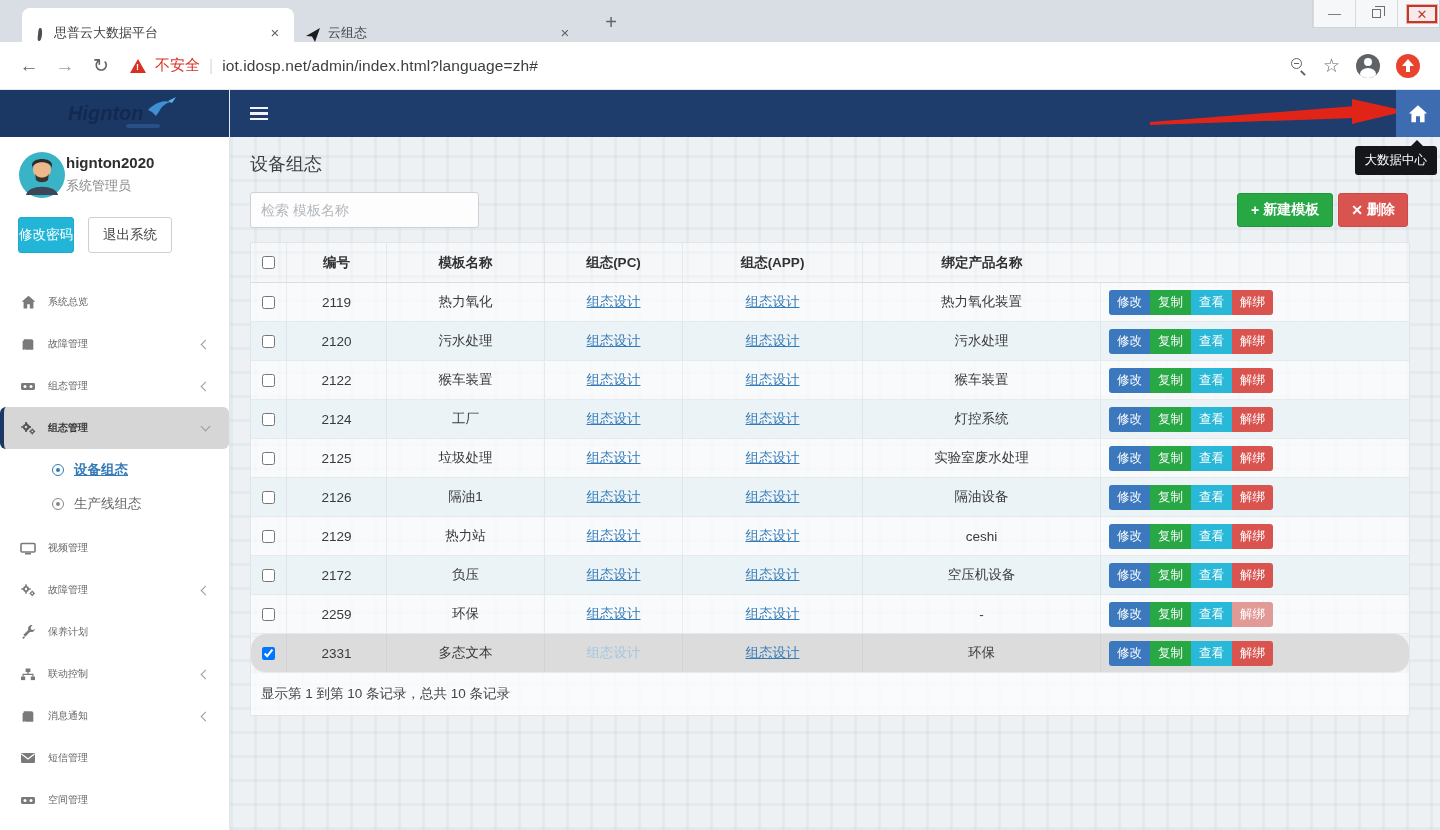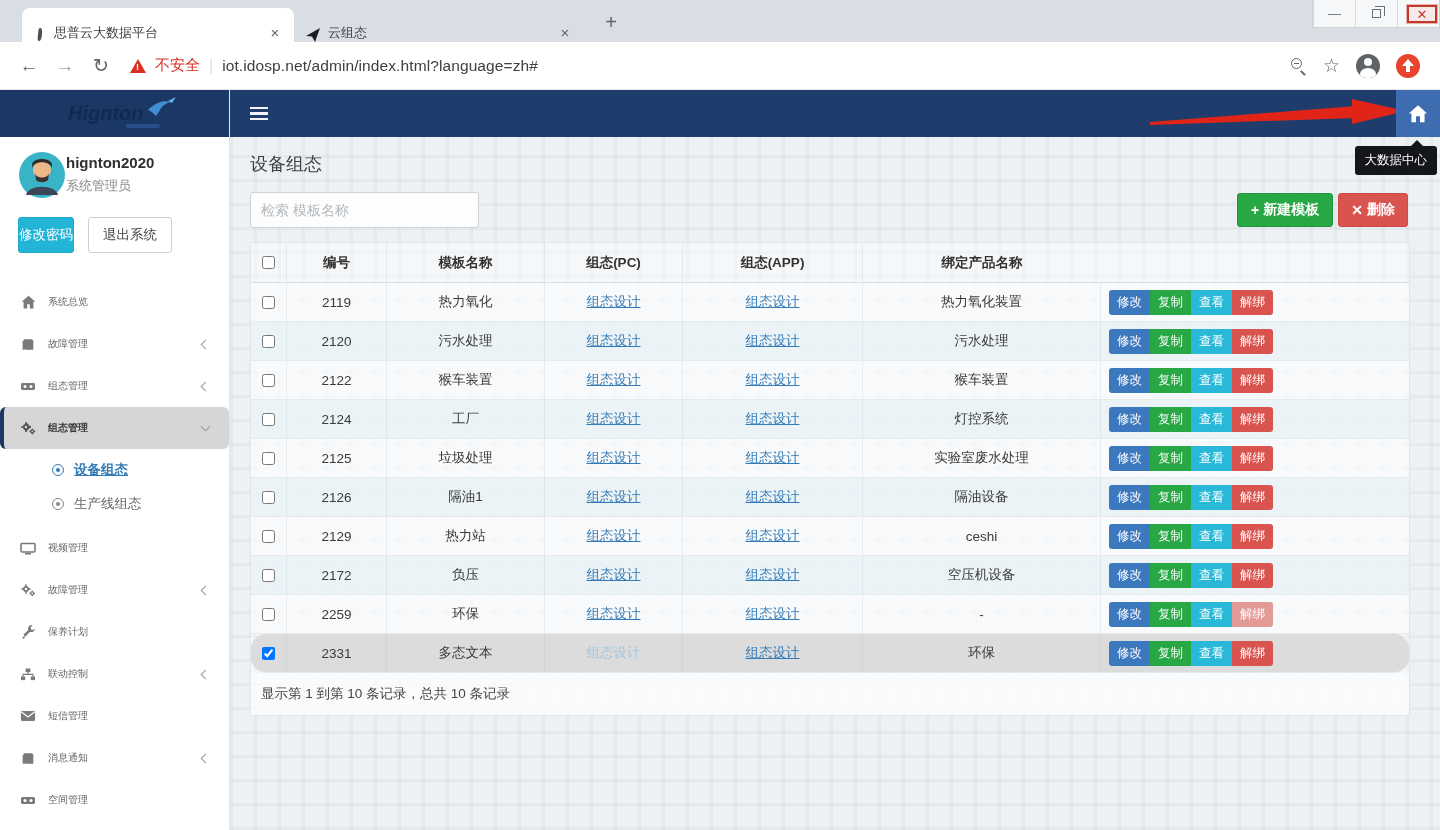--- a/index.html
+++ b/index.html
@@ -297,36 +297,36 @@
               <rect x="1" y="9" width="4.2" height="3.6" fill="#7a7a7a"></rect>
               <rect x="10.8" y="9" width="4.2" height="3.6" fill="#7a7a7a"></rect>
               <path d="M8 4.6v2.2M3.1 9V6.8h9.8V9" fill="none" stroke="#7a7a7a" stroke-width="1.2"></path>
             </svg>
           </span>
         <span class="lbl">联动控制</span>
         <span class="chev l"></span>
       </div>
       <div class="mitem">
         <span class="micon">
+            <svg width="15" height="15" viewBox="0 0 14 14">
+              <path d="M2.5 2h7a2 2 0 012 2v8h-7a2 2 0 01-2-2z" fill="#7a7a7a"></path>
+              <rect x="1.5" y="3.4" width="1.6" height="8.6" rx=".8" fill="#7a7a7a"></rect>
+            </svg>
+          </span>
+        <span class="lbl">消息通知</span>
+        <span class="chev l"></span>
+      </div>
+      <div class="mitem">
+        <span class="micon">
             <svg width="16" height="14" viewBox="0 0 16 13">
               <rect x="1" y="1.5" width="14" height="10" rx="1.2" fill="#7a7a7a"></rect>
               <path d="M1.5 2.5L8 7.5l6.5-5" fill="none" stroke="#fff" stroke-width="1.3"></path>
             </svg>
           </span>
         <span class="lbl">短信管理</span>
-      </div>
-      <div class="mitem">
-        <span class="micon">
-            <svg width="15" height="15" viewBox="0 0 14 14">
-              <path d="M2.5 2h7a2 2 0 012 2v8h-7a2 2 0 01-2-2z" fill="#7a7a7a"></path>
-              <rect x="1.5" y="3.4" width="1.6" height="8.6" rx=".8" fill="#7a7a7a"></rect>
-            </svg>
-          </span>
-        <span class="lbl">消息通知</span>
-        <span class="chev l"></span>
       </div>
       <div class="mitem">
         <span class="micon">
             <svg width="16" height="15" viewBox="0 0 16 14">
               <rect x="1" y="3.5" width="14" height="7" rx="1.4" fill="#7a7a7a"></rect>
               <circle cx="5" cy="7" r="1.5" fill="#fff"></circle>
               <circle cx="11" cy="7" r="1.5" fill="#fff"></circle>
             </svg>
           </span>
         <span class="lbl">空间管理</span>

